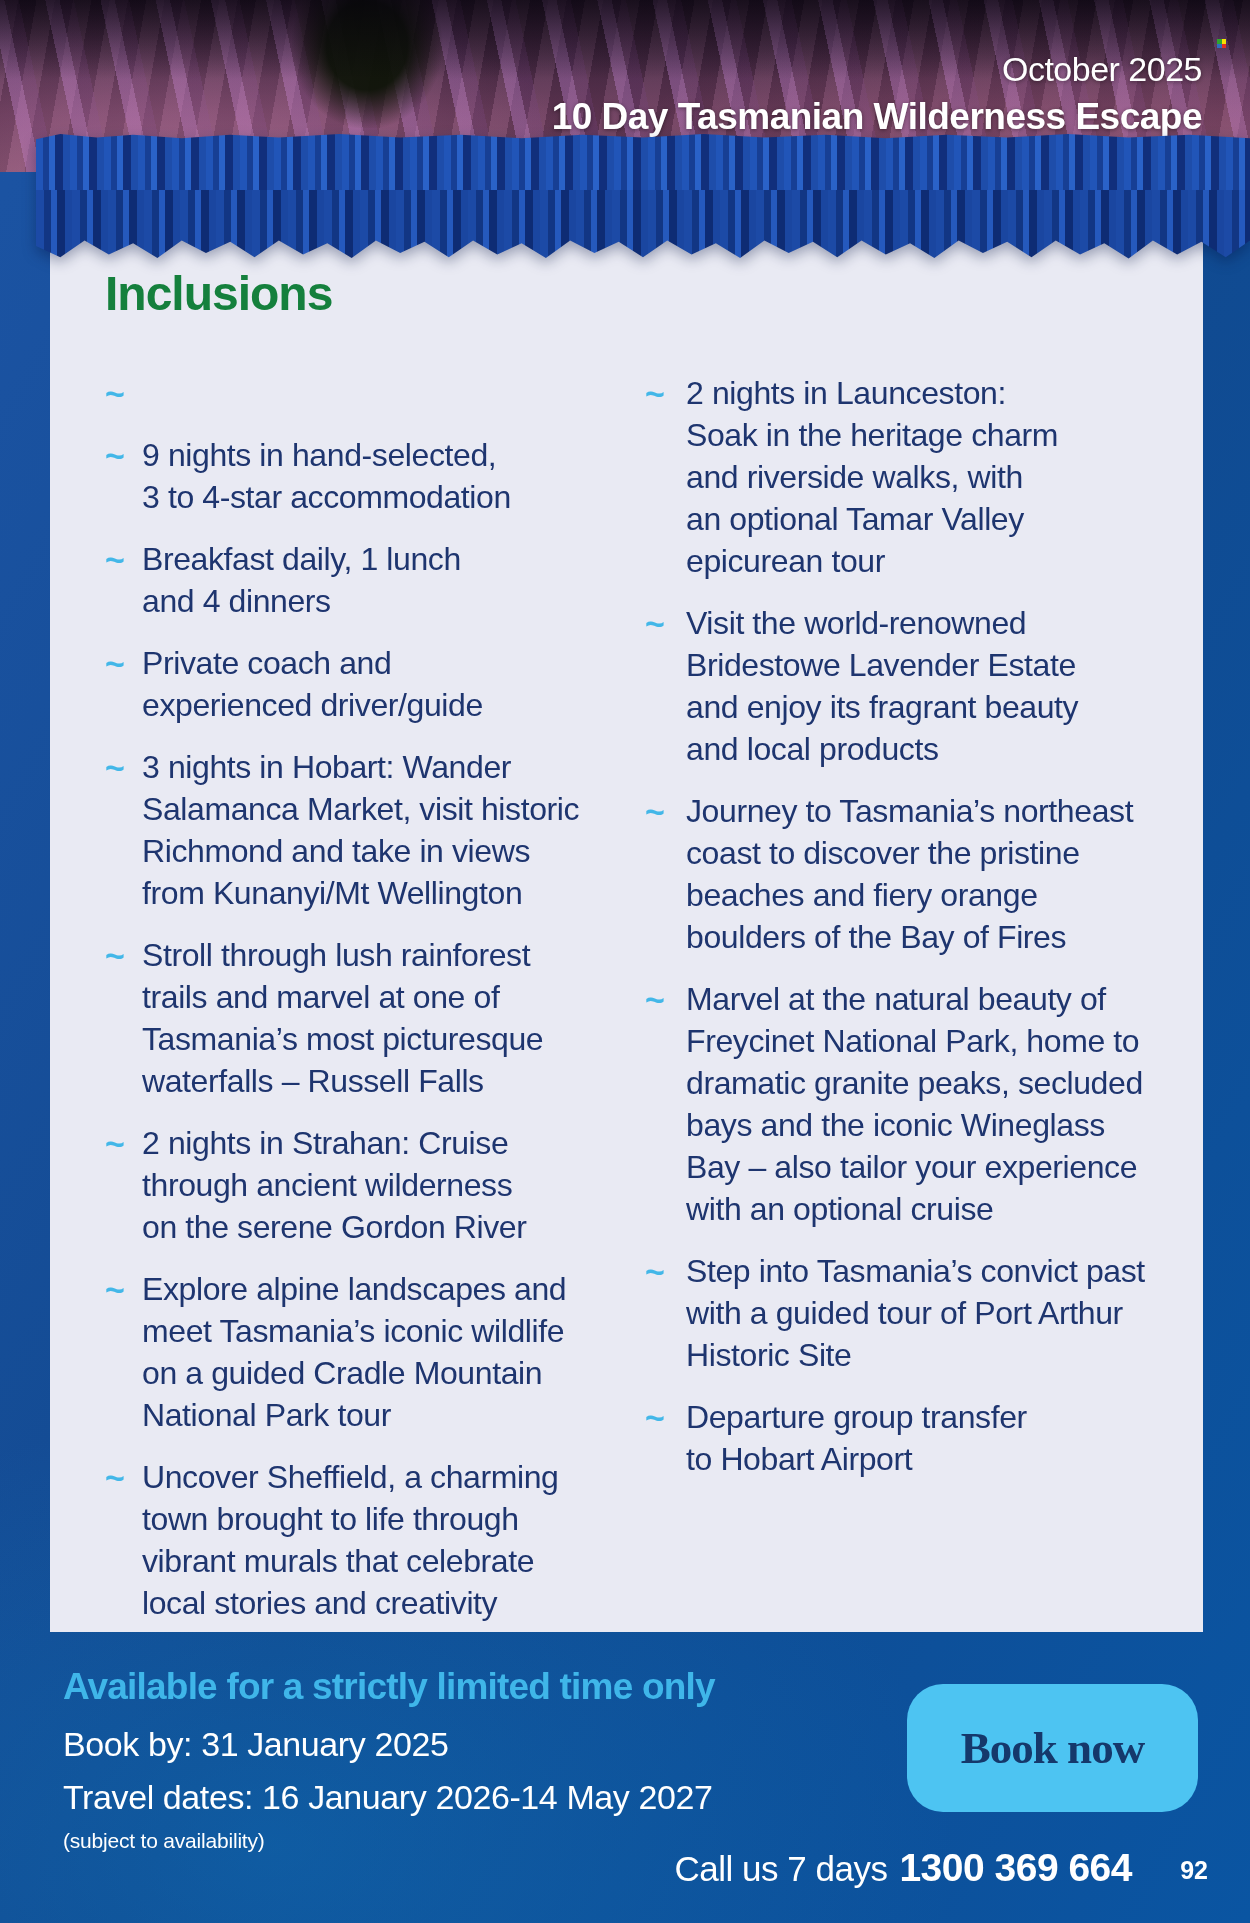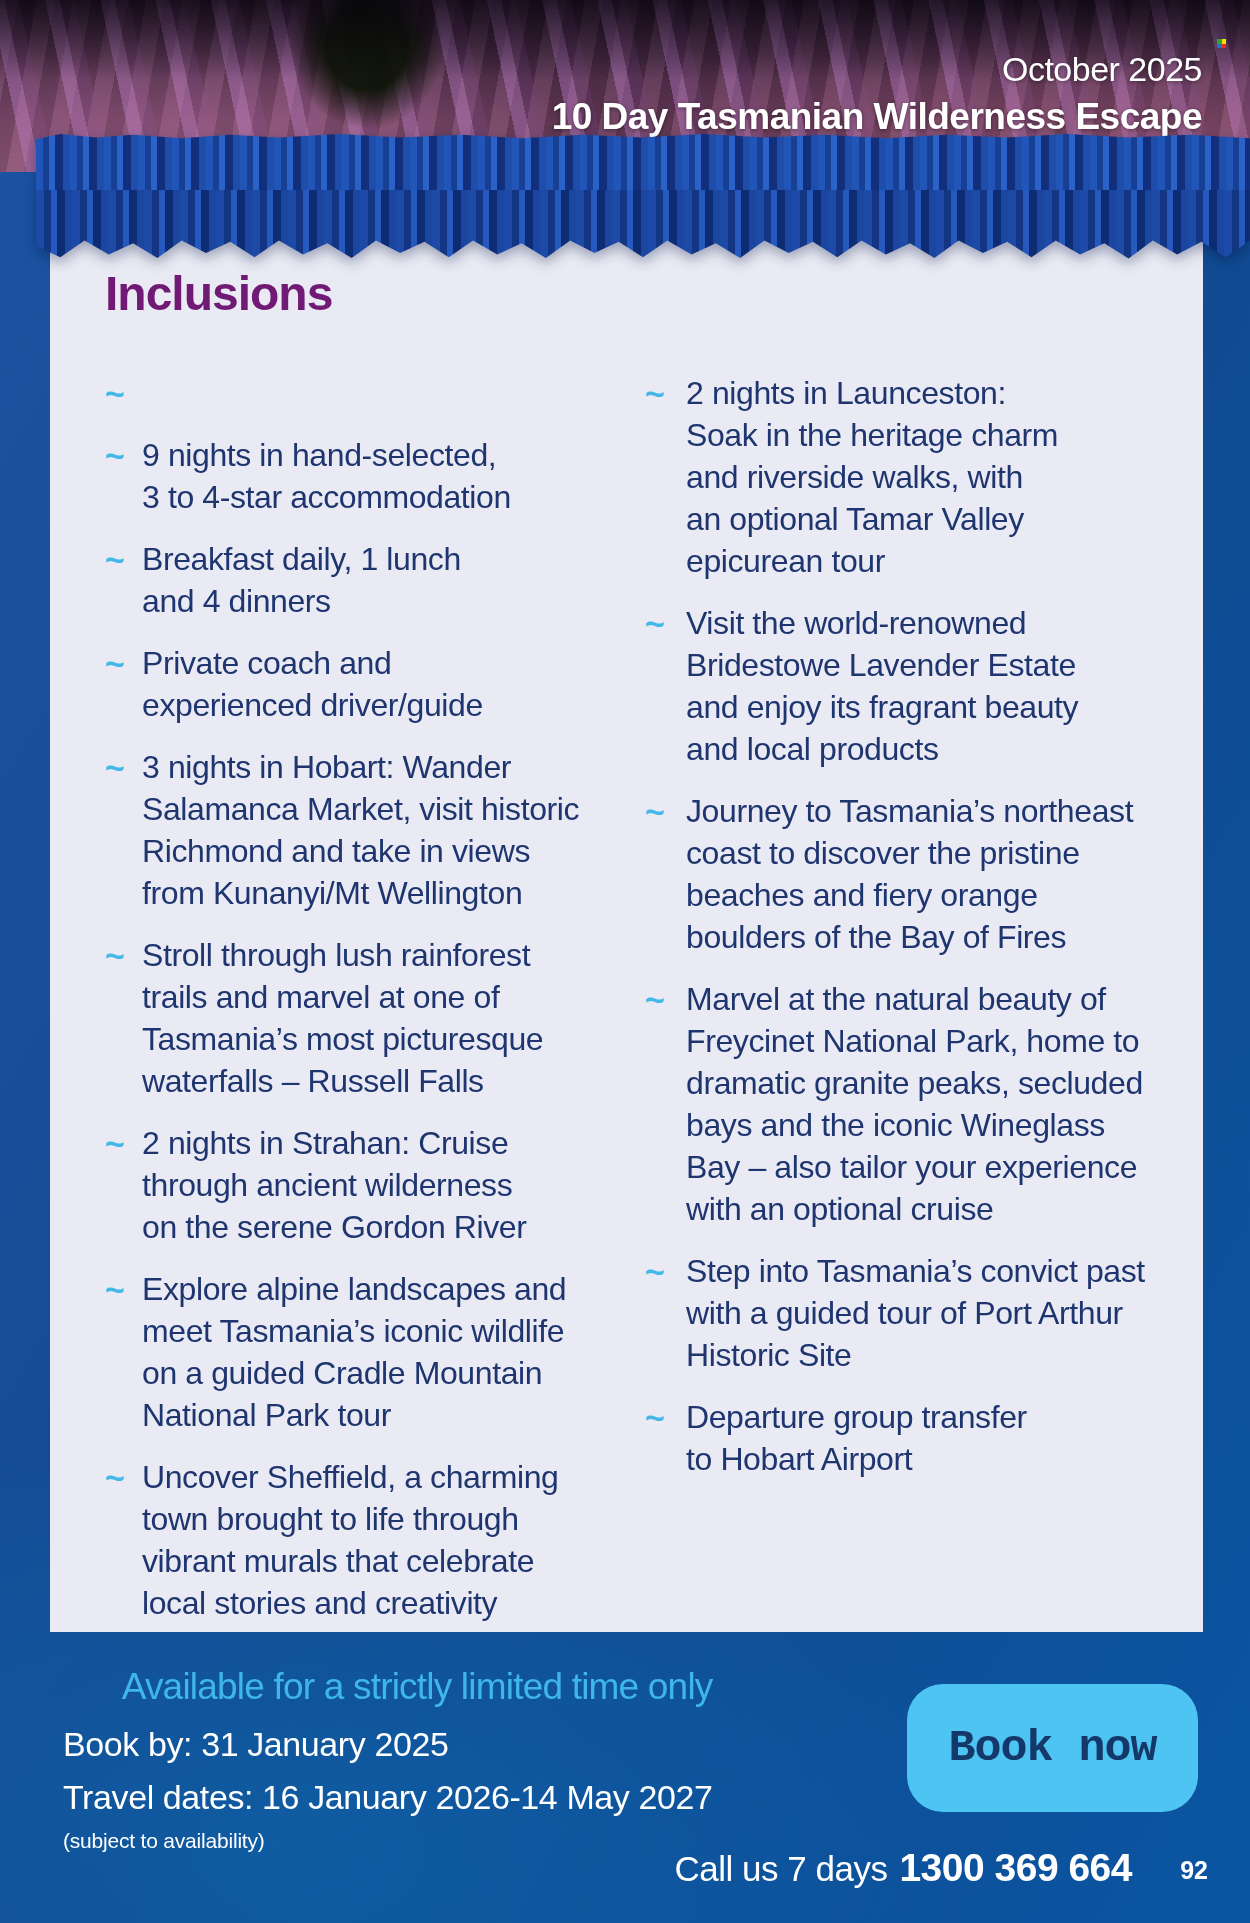--- a/index.html
+++ b/index.html
@@ -42,40 +42,40 @@
     background:repeating-linear-gradient(90deg,#2155b8 0 7px,#173f94 7px 13px,#2a62c8 13px 19px,#112f7c 19px 27px,#1e4daa 27px 34px);
     clip-path:polygon(0% 6%,2% 0%,5% 4%,8% 1%,12% 5%,16% 1%,20% 4%,25% 0%,30% 4%,35% 1%,40% 5%,45% 1%,50% 4%,55% 0%,60% 4%,65% 1%,70% 5%,75% 1%,80% 4%,85% 0%,90% 4%,95% 1%,100% 5%,100% 80%,97% 95%,94% 80%,91% 93%,88% 82%,85% 91%,82% 80%,79% 94%,76% 83%,73% 90%,70% 80%,67% 93%,64% 82%,61% 91%,58% 80%,55% 94%,52% 83%,49% 90%,46% 80%,43% 93%,40% 82%,37% 91%,34% 80%,31% 94%,28% 83%,25% 90%,22% 80%,19% 93%,16% 82%,13% 91%,10% 80%,7% 94%,4% 83%,2% 92%,0% 82%); }
   .tier-b { top:56px; height:70px;
     background:repeating-linear-gradient(90deg,#1c4aa6 0 8px,#123684 8px 15px,#2559bd 15px 21px,#0e2c74 21px 29px,#1a46a0 29px 36px);
     clip-path:polygon(0% 0%,100% 0%,100% 72%,98% 96%,96% 74%,94% 92%,92% 72%,90% 98%,88% 76%,86% 92%,84% 72%,82% 96%,80% 74%,78% 90%,76% 72%,74% 97%,72% 76%,70% 92%,68% 72%,66% 96%,64% 74%,62% 90%,60% 72%,58% 97%,56% 76%,54% 92%,52% 72%,50% 96%,48% 74%,46% 90%,44% 72%,42% 97%,40% 76%,38% 92%,36% 72%,34% 96%,32% 74%,30% 90%,28% 72%,26% 97%,24% 76%,22% 92%,20% 72%,18% 96%,16% 74%,14% 90%,12% 72%,10% 97%,8% 76%,6% 92%,4% 72%,2% 96%,0% 80%); }
 
   
   .panel { position:absolute; left:50px; top:238px; width:1153px; height:1394px;
       background:#e9eaf3; z-index:2; }
   .panel-heading { position:absolute; left:55px; top:28px; font-size:48px; font-weight:700;
-      color:#701a75; letter-spacing:-1px; }
+      color:#15803d; letter-spacing:-1px; }
   .col { position:absolute; top:134px; display:flex; flex-direction:column; gap:20px; }
   .col-left  { left:55px;  width:545px; }
   .col-right { left:595px; width:565px; }
   .item { display:flex; align-items:flex-start; }
   .bullet { flex:0 0 37px; font-size:34px; font-weight:700; color:#43b7e8; line-height:42px; }
   .col-right .bullet { flex-basis:41px; }
   .item-text { white-space:pre-line; font-size:32px; line-height:42px; letter-spacing:-0.4px;
       color:#1e356f; }
 
   
   .cta-text { position:absolute; left:63px; top:1666px; z-index:2; }
-  .cta-heading { font-size:37px; font-weight:400; color:#3fb6e9; letter-spacing:-0.8px;text-align:right; }
+  .cta-heading { font-size:37px; font-weight:700; color:#3fb6e9; letter-spacing:-0.8px; }
   .cta-line { font-size:34px; color:#ffffff; letter-spacing:-0.4px; margin-top:17px; }
   .cta-line + .cta-line { margin-top:14px; }
   .cta-note { font-size:21px; color:#ffffff; margin-top:12px; letter-spacing:-0.2px; }
   .book-btn { position:absolute; left:907px; top:1684px; width:291px; height:128px;
       background:#4dc4f2; border:none; border-radius:36px; cursor:pointer;
       display:flex; align-items:center; justify-content:center;
-      font-family:Liberation Mono, monospace;
+      font-family:Liberation Serif, serif;
       font-size:45px; font-weight:700; color:#15386b; letter-spacing:-1px; z-index:2; }
 
   
   .footer-call { position:absolute; top:1846px; left:0; width:1132px; z-index:2;
       display:flex; justify-content:flex-end; align-items:baseline; gap:12px; color:#fff; }
   .call-prefix { font-size:35px; font-weight:400; letter-spacing:-0.5px;margin-left:13px; }
   .call-phone  { font-size:39px; font-weight:700; letter-spacing:-0.5px; }
   .page-number { position:absolute; top:1856px; right:42px; font-size:25px; font-weight:700;
       color:#fff; z-index:2; }
 </style>

